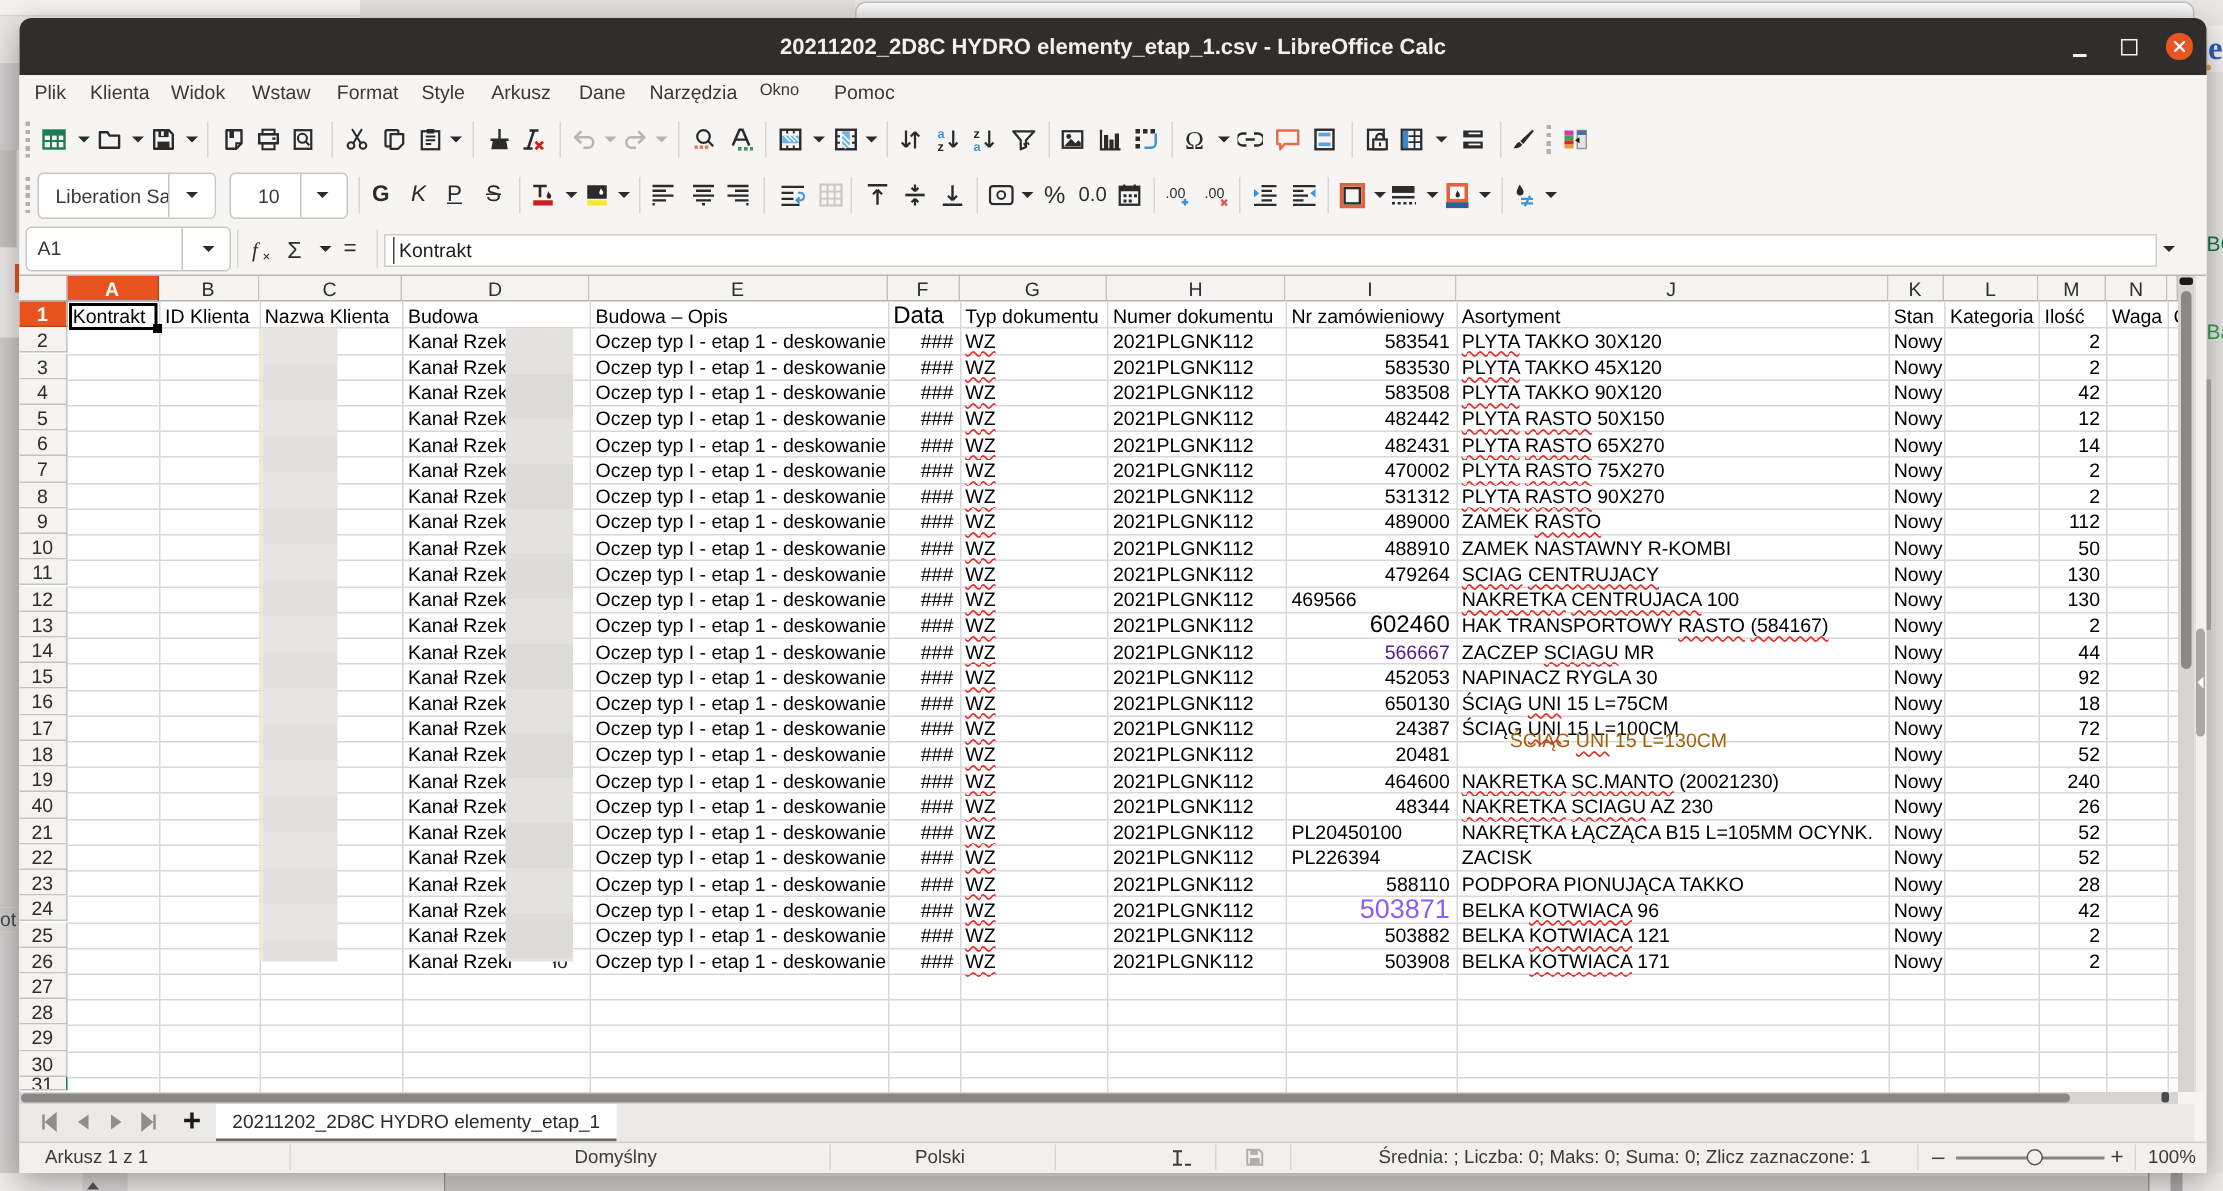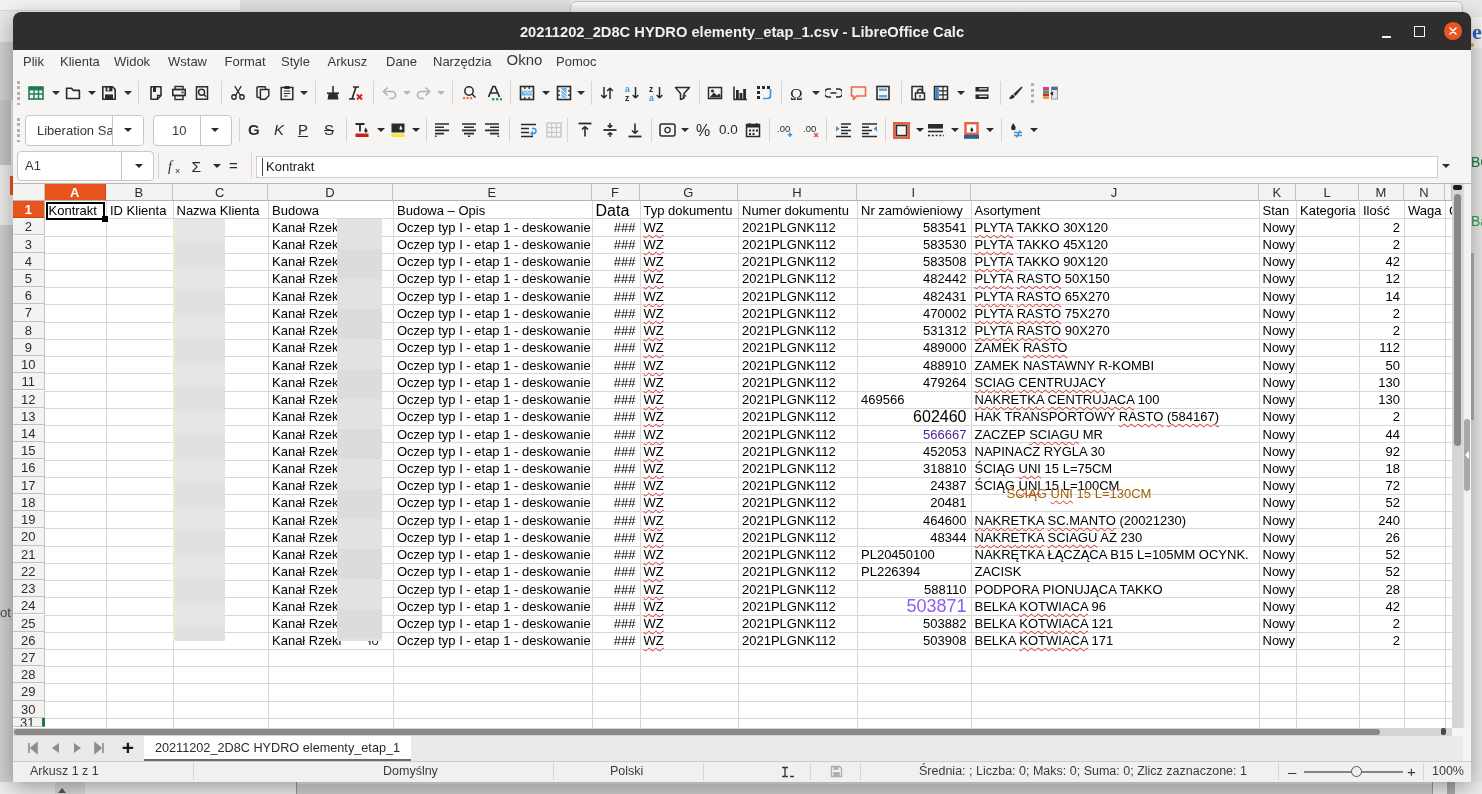--- a/index.html
+++ b/index.html
@@ -41,21 +41,21 @@
 <div class="abs" style="left:13px;top:50px;width:1458px;height:23.5px;background:#f6f5f4"></div>
 <div class="abs" style="left:23.0px;top:50px;height:23.5px;line-height:24px;font-size:13px;color:#3a3836">Plik</div>
 <div class="abs" style="left:60.0px;top:50px;height:23.5px;line-height:24px;font-size:13px;color:#3a3836">Klienta</div>
 <div class="abs" style="left:114.0px;top:50px;height:23.5px;line-height:24px;font-size:13px;color:#3a3836">Widok</div>
 <div class="abs" style="left:168.0px;top:50px;height:23.5px;line-height:24px;font-size:13px;color:#3a3836">Wstaw</div>
 <div class="abs" style="left:224.5px;top:50px;height:23.5px;line-height:24px;font-size:13px;color:#3a3836">Format</div>
 <div class="abs" style="left:281.0px;top:50px;height:23.5px;line-height:24px;font-size:13px;color:#3a3836">Style</div>
 <div class="abs" style="left:327.5px;top:50px;height:23.5px;line-height:24px;font-size:13px;color:#3a3836">Arkusz</div>
 <div class="abs" style="left:386.0px;top:50px;height:23.5px;line-height:24px;font-size:13px;color:#3a3836">Dane</div>
 <div class="abs" style="left:433.0px;top:50px;height:23.5px;line-height:24px;font-size:13px;color:#3a3836">Narzędzia</div>
-<div class="abs" style="left:506.5px;top:48px;height:23.5px;line-height:24px;font-size:15px;color:#3a3836">Okno</div>
+<div class="abs" style="left:506.5px;top:48px;height:23.5px;line-height:24px;font-size:11px;color:#3a3836">Okno</div>
 <div class="abs" style="left:556.0px;top:50px;height:23.5px;line-height:24px;font-size:13px;color:#3a3836">Pomoc</div>
 <div class="abs" style="left:13px;top:73.5px;width:1458px;height:37px;background:#f6f5f4"></div>
 <div style="position:absolute;left:16.5px;top:81.0px;width:3px;height:24.0px;background:repeating-linear-gradient(to bottom,#b3b1af 0,#b3b1af 3px,transparent 3px,transparent 5.5px)"></div>
 <svg style="position:absolute;left:28.0px;top:85.0px" width="16" height="16" viewBox="0 0 16 16">
     <rect x="1" y="2" width="14" height="12" fill="none" stroke="#1c7c54" stroke-width="1.6"></rect>
     <rect x="1" y="2" width="14" height="3.4" fill="#1c7c54"></rect>
     <path d="M1 9 H15 M6 5 V14 M10.5 5 V14" stroke="#1c7c54" stroke-width="1.4"></path>
   </svg>
 <div style="position:absolute;left:51.5px;top:90.8px;width:0;height:0;border-left:4px solid transparent;border-right:4px solid transparent;border-top:4.5px solid #2b2b2b"></div>
 <svg style="position:absolute;left:64.5px;top:85.0px" width="16" height="16" viewBox="0 0 16 16">
@@ -415,32 +415,32 @@
 <div class="abs" style="left:13px;top:356.1px;width:31.5px;height:17.2px;background:#f4f3f2;border-right:1px solid #c3c2c1;border-bottom:1px solid #c3c2c1;font-size:13px;color:#2e2d2c;text-align:center;line-height:17px;overflow:hidden">10</div>
 <div class="abs" style="left:13px;top:373.3px;width:31.5px;height:17.2px;background:#f4f3f2;border-right:1px solid #c3c2c1;border-bottom:1px solid #c3c2c1;font-size:13px;color:#2e2d2c;text-align:center;line-height:17px;overflow:hidden">11</div>
 <div class="abs" style="left:13px;top:390.5px;width:31.5px;height:17.2px;background:#f4f3f2;border-right:1px solid #c3c2c1;border-bottom:1px solid #c3c2c1;font-size:13px;color:#2e2d2c;text-align:center;line-height:17px;overflow:hidden">12</div>
 <div class="abs" style="left:13px;top:407.8px;width:31.5px;height:17.2px;background:#f4f3f2;border-right:1px solid #c3c2c1;border-bottom:1px solid #c3c2c1;font-size:13px;color:#2e2d2c;text-align:center;line-height:17px;overflow:hidden">13</div>
 <div class="abs" style="left:13px;top:425.0px;width:31.5px;height:17.2px;background:#f4f3f2;border-right:1px solid #c3c2c1;border-bottom:1px solid #c3c2c1;font-size:13px;color:#2e2d2c;text-align:center;line-height:17px;overflow:hidden">14</div>
 <div class="abs" style="left:13px;top:442.2px;width:31.5px;height:17.2px;background:#f4f3f2;border-right:1px solid #c3c2c1;border-bottom:1px solid #c3c2c1;font-size:13px;color:#2e2d2c;text-align:center;line-height:17px;overflow:hidden">15</div>
 <div class="abs" style="left:13px;top:459.4px;width:31.5px;height:17.2px;background:#f4f3f2;border-right:1px solid #c3c2c1;border-bottom:1px solid #c3c2c1;font-size:13px;color:#2e2d2c;text-align:center;line-height:17px;overflow:hidden">16</div>
 <div class="abs" style="left:13px;top:476.7px;width:31.5px;height:17.2px;background:#f4f3f2;border-right:1px solid #c3c2c1;border-bottom:1px solid #c3c2c1;font-size:13px;color:#2e2d2c;text-align:center;line-height:17px;overflow:hidden">17</div>
 <div class="abs" style="left:13px;top:493.9px;width:31.5px;height:17.2px;background:#f4f3f2;border-right:1px solid #c3c2c1;border-bottom:1px solid #c3c2c1;font-size:13px;color:#2e2d2c;text-align:center;line-height:17px;overflow:hidden">18</div>
 <div class="abs" style="left:13px;top:511.1px;width:31.5px;height:17.2px;background:#f4f3f2;border-right:1px solid #c3c2c1;border-bottom:1px solid #c3c2c1;font-size:13px;color:#2e2d2c;text-align:center;line-height:17px;overflow:hidden">19</div>
-<div class="abs" style="left:13px;top:528.4px;width:31.5px;height:17.2px;background:#f4f3f2;border-right:1px solid #c3c2c1;border-bottom:1px solid #c3c2c1;font-size:13px;color:#2e2d2c;text-align:center;line-height:17px;overflow:hidden">20</div>
+<div class="abs" style="left:13px;top:528.4px;width:31.5px;height:17.2px;background:#f4f3f2;border-right:1px solid #c3c2c1;border-bottom:1px solid #c3c2c1;font-size:13px;color:#2e2d2c;text-align:center;line-height:17px;overflow:hidden">40</div>
 <div class="abs" style="left:13px;top:545.6px;width:31.5px;height:17.2px;background:#f4f3f2;border-right:1px solid #c3c2c1;border-bottom:1px solid #c3c2c1;font-size:13px;color:#2e2d2c;text-align:center;line-height:17px;overflow:hidden">21</div>
 <div class="abs" style="left:13px;top:562.8px;width:31.5px;height:17.2px;background:#f4f3f2;border-right:1px solid #c3c2c1;border-bottom:1px solid #c3c2c1;font-size:13px;color:#2e2d2c;text-align:center;line-height:17px;overflow:hidden">22</div>
 <div class="abs" style="left:13px;top:580.1px;width:31.5px;height:17.2px;background:#f4f3f2;border-right:1px solid #c3c2c1;border-bottom:1px solid #c3c2c1;font-size:13px;color:#2e2d2c;text-align:center;line-height:17px;overflow:hidden">23</div>
 <div class="abs" style="left:13px;top:597.3px;width:31.5px;height:17.2px;background:#f4f3f2;border-right:1px solid #c3c2c1;border-bottom:1px solid #c3c2c1;font-size:13px;color:#2e2d2c;text-align:center;line-height:17px;overflow:hidden">24</div>
 <div class="abs" style="left:13px;top:614.5px;width:31.5px;height:17.2px;background:#f4f3f2;border-right:1px solid #c3c2c1;border-bottom:1px solid #c3c2c1;font-size:13px;color:#2e2d2c;text-align:center;line-height:17px;overflow:hidden">25</div>
 <div class="abs" style="left:13px;top:631.8px;width:31.5px;height:17.2px;background:#f4f3f2;border-right:1px solid #c3c2c1;border-bottom:1px solid #c3c2c1;font-size:13px;color:#2e2d2c;text-align:center;line-height:17px;overflow:hidden">26</div>
 <div class="abs" style="left:13px;top:649.0px;width:31.5px;height:17.2px;background:#f4f3f2;border-right:1px solid #c3c2c1;border-bottom:1px solid #c3c2c1;font-size:13px;color:#2e2d2c;text-align:center;line-height:17px;overflow:hidden">27</div>
 <div class="abs" style="left:13px;top:666.2px;width:31.5px;height:17.2px;background:#f4f3f2;border-right:1px solid #c3c2c1;border-bottom:1px solid #c3c2c1;font-size:13px;color:#2e2d2c;text-align:center;line-height:17px;overflow:hidden">28</div>
 <div class="abs" style="left:13px;top:683.4px;width:31.5px;height:17.2px;background:#f4f3f2;border-right:1px solid #c3c2c1;border-bottom:1px solid #c3c2c1;font-size:13px;color:#2e2d2c;text-align:center;line-height:17px;overflow:hidden">29</div>
 <div class="abs" style="left:13px;top:700.7px;width:31.5px;height:17.2px;background:#f4f3f2;border-right:1px solid #c3c2c1;border-bottom:1px solid #c3c2c1;font-size:13px;color:#2e2d2c;text-align:center;line-height:17px;overflow:hidden">30</div>
-<div class="abs" style="left:13px;top:717.9px;width:31.5px;height:9.6px;background:#f4f3f2;border-right:3px solid #15803d;border-bottom:1px solid #c3c2c1;font-size:13px;color:#2e2d2c;text-align:center;line-height:10px;overflow:hidden">31</div>
+<div class="abs" style="left:13px;top:717.9px;width:31.5px;height:9.6px;background:#f4f3f2;border-right:1px solid #15803d;border-bottom:1px solid #c3c2c1;font-size:13px;color:#2e2d2c;text-align:center;line-height:10px;overflow:hidden">31</div>
 <div class="abs" style="left:106.0px;top:201px;width:1px;height:526.5px;background:#d9d8d6"></div>
 <div class="abs" style="left:172.5px;top:201px;width:1px;height:526.5px;background:#d9d8d6"></div>
 <div class="abs" style="left:268.0px;top:201px;width:1px;height:526.5px;background:#d9d8d6"></div>
 <div class="abs" style="left:393.0px;top:201px;width:1px;height:526.5px;background:#d9d8d6"></div>
 <div class="abs" style="left:591.5px;top:201px;width:1px;height:526.5px;background:#d9d8d6"></div>
 <div class="abs" style="left:639.5px;top:201px;width:1px;height:526.5px;background:#d9d8d6"></div>
 <div class="abs" style="left:738.0px;top:201px;width:1px;height:526.5px;background:#d9d8d6"></div>
 <div class="abs" style="left:857.0px;top:201px;width:1px;height:526.5px;background:#d9d8d6"></div>
 <div class="abs" style="left:970.5px;top:201px;width:1px;height:526.5px;background:#d9d8d6"></div>
 <div class="abs" style="left:1258.5px;top:201px;width:1px;height:526.5px;background:#d9d8d6"></div>
@@ -618,21 +618,21 @@
 <div class="abs" style="left:742.0px;top:442.7px;width:111.0px;height:17px;line-height:17px;font-size:13px;white-space:pre;color:#000;">2021PLGNK112</div>
 <div class="abs" style="left:861.0px;top:442.7px;width:105.5px;height:17px;line-height:17px;font-size:13px;text-align:right;white-space:pre;color:#000;">452053</div>
 <div class="abs" style="left:974.5px;top:442.7px;width:280.0px;height:17px;line-height:17px;font-size:13px;white-space:pre;color:#000;"><span>NAPINACZ RYGLA 30</span></div>
 <div class="abs" style="left:1262.5px;top:442.7px;width:29.5px;height:17px;line-height:17px;font-size:13px;white-space:pre;color:#000;">Nowy</div>
 <div class="abs" style="left:1363.0px;top:442.7px;width:37.0px;height:17px;line-height:17px;font-size:13px;text-align:right;white-space:pre;color:#000;">92</div>
 <div class="abs" style="left:272.0px;top:459.9px;width:117.0px;height:17px;line-height:17px;font-size:13px;white-space:pre;color:#000;">Kanał Rzeki</div>
 <div class="abs" style="left:397.0px;top:459.9px;width:190.5px;height:17px;line-height:17px;font-size:13px;white-space:pre;color:#000;">Oczep typ I - etap 1 - deskowanie</div>
 <div class="abs" style="left:595.5px;top:459.9px;width:40.0px;height:17px;line-height:17px;font-size:13px;text-align:right;white-space:pre;color:#000;">###</div>
 <div class="abs" style="left:643.5px;top:459.9px;width:90.5px;height:17px;line-height:17px;font-size:13px;white-space:pre;color:#000;"><span style="text-decoration:underline;text-decoration-style:wavy;text-decoration-color:#e02b2b;text-decoration-thickness:1px;text-underline-offset:2px">WZ</span></div>
 <div class="abs" style="left:742.0px;top:459.9px;width:111.0px;height:17px;line-height:17px;font-size:13px;white-space:pre;color:#000;">2021PLGNK112</div>
-<div class="abs" style="left:861.0px;top:459.9px;width:105.5px;height:17px;line-height:17px;font-size:13px;text-align:right;white-space:pre;color:#000;">318810</div>
+<div class="abs" style="left:861.0px;top:459.9px;width:105.5px;height:17px;line-height:17px;font-size:13px;text-align:right;white-space:pre;color:#000;">650130</div>
 <div class="abs" style="left:974.5px;top:459.9px;width:280.0px;height:17px;line-height:17px;font-size:13px;white-space:pre;color:#000;"><span>ŚCIĄG </span><span style="text-decoration:underline;text-decoration-style:wavy;text-decoration-color:#e02b2b;text-decoration-thickness:1px;text-underline-offset:2px">UNI</span><span> 15 L=75CM</span></div>
 <div class="abs" style="left:1262.5px;top:459.9px;width:29.5px;height:17px;line-height:17px;font-size:13px;white-space:pre;color:#000;">Nowy</div>
 <div class="abs" style="left:1363.0px;top:459.9px;width:37.0px;height:17px;line-height:17px;font-size:13px;text-align:right;white-space:pre;color:#000;">18</div>
 <div class="abs" style="left:272.0px;top:477.2px;width:117.0px;height:17px;line-height:17px;font-size:13px;white-space:pre;color:#000;">Kanał Rzeki</div>
 <div class="abs" style="left:397.0px;top:477.2px;width:190.5px;height:17px;line-height:17px;font-size:13px;white-space:pre;color:#000;">Oczep typ I - etap 1 - deskowanie</div>
 <div class="abs" style="left:595.5px;top:477.2px;width:40.0px;height:17px;line-height:17px;font-size:13px;text-align:right;white-space:pre;color:#000;">###</div>
 <div class="abs" style="left:643.5px;top:477.2px;width:90.5px;height:17px;line-height:17px;font-size:13px;white-space:pre;color:#000;"><span style="text-decoration:underline;text-decoration-style:wavy;text-decoration-color:#e02b2b;text-decoration-thickness:1px;text-underline-offset:2px">WZ</span></div>
 <div class="abs" style="left:742.0px;top:477.2px;width:111.0px;height:17px;line-height:17px;font-size:13px;white-space:pre;color:#000;">2021PLGNK112</div>
 <div class="abs" style="left:861.0px;top:477.2px;width:105.5px;height:17px;line-height:17px;font-size:13px;text-align:right;white-space:pre;color:#000;">24387</div>
 <div class="abs" style="left:974.5px;top:477.2px;width:280.0px;height:17px;line-height:17px;font-size:13px;white-space:pre;color:#000;"><span>ŚCIĄG </span><span style="text-decoration:underline;text-decoration-style:wavy;text-decoration-color:#e02b2b;text-decoration-thickness:1px;text-underline-offset:2px">UNI</span><span> 15 L=100CM</span></div>

